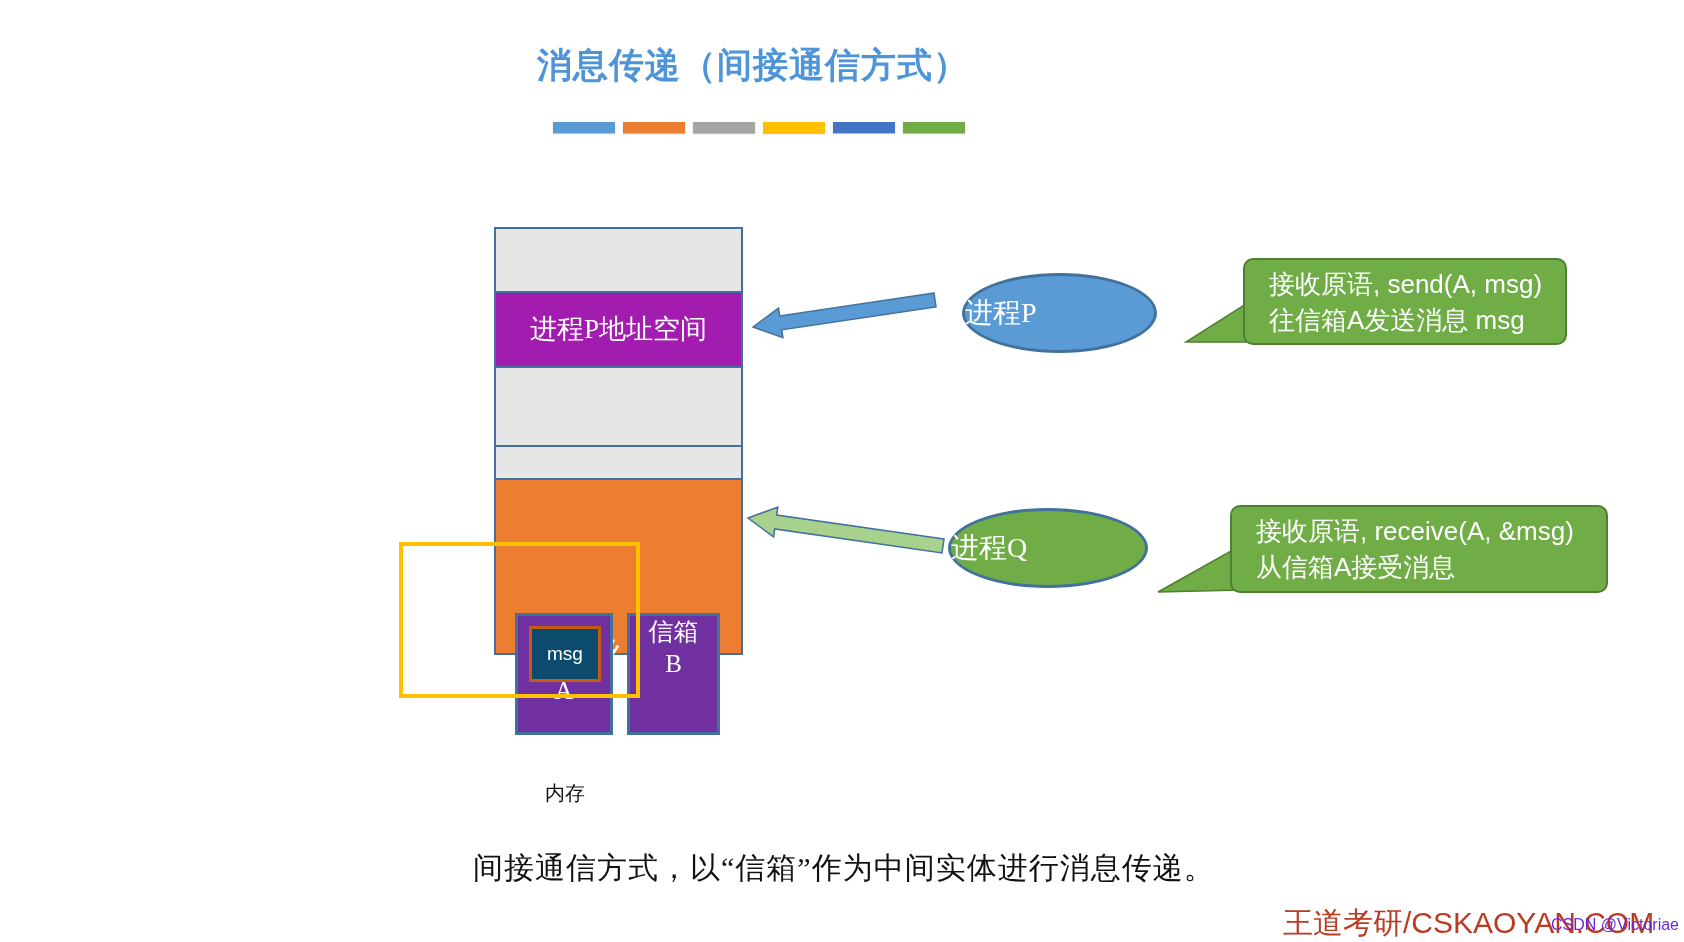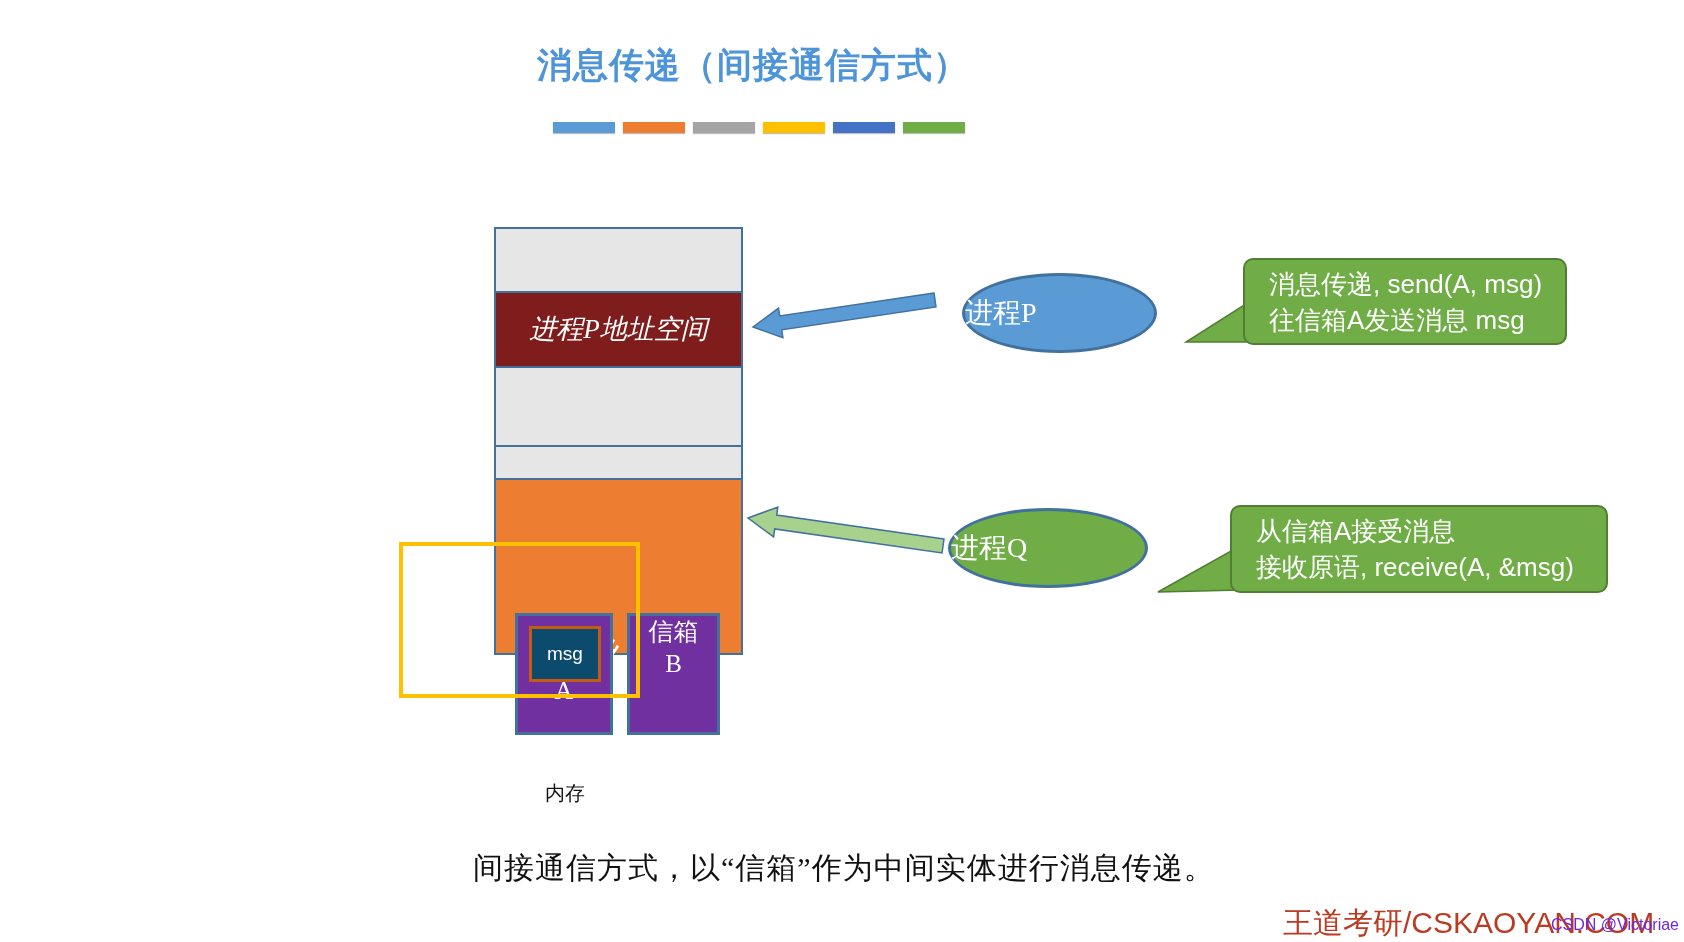--- a/index.html
+++ b/index.html
@@ -12,21 +12,21 @@
   .bars{position:absolute;left:553px;top:119px;white-space:nowrap;}
   .bar{display:inline-block;width:62px;height:11px;margin-right:8px;box-shadow:0 1px 1px rgba(0,0,0,.25);}
   .b1{background:#5B9BD5}.b2{background:#ED7D31}.b3{background:#A5A5A5}
   .b4{background:#FFC000}.b5{background:#4472C4}.b6{background:#70AD47}
 
   
   .memory{position:absolute;left:494px;top:227px;width:245px;border:2px solid #41719C;z-index:1;}
   .seg{border-bottom:2px solid #41719C;color:#fff;font-size:27px;text-align:center;}
   .seg-free{background:#E7E6E6;}
   .sf1{height:62px}
-  .seg-p{height:73px;line-height:73px;background:#7f1d1d;font-style:italic;}
+  .seg-p{height:73px;line-height:73px;background:#a21caf;}
   .sf2{height:77px}
   .seg-q{height:102px;line-height:102px;background:#70AD47;}
   .sf3{height:31px}
   .seg-mail{height:173px;background:#ED7D31;border-bottom:none;}
 
   
   .frag-strip{position:absolute;left:613px;top:613px;width:14px;height:122px;overflow:hidden;z-index:2;color:#fff;}
   .frag-top{position:absolute;left:-9px;top:20px;font-size:32px;}
   .frag-bottom{position:absolute;left:-7px;top:60px;font-size:28px;}
 
@@ -110,26 +110,26 @@
   </svg>
 
   <div class="ellipse ellipse-p">
     <span>进程P</span>
   </div>
   <div class="ellipse ellipse-q">
     <span>进程Q</span>
   </div>
 
   <div class="callout callout-send">
-    <div>消息传递, send(A, msg)</div>
+    <div>接收原语, send(A, msg)</div>
     <div>往信箱A发送消息 msg</div>
   </div>
   <div class="callout callout-receive">
+    <div>接收原语, receive(A, &amp;msg)</div>
     <div>从信箱A接受消息</div>
-    <div>接收原语, receive(A, &amp;msg)</div>
   </div>
 
   <div class="yellow-rect"></div>
 
   <div class="mem-label">内存</div>
   <div class="caption">间接通信方式，以“信箱”作为中间实体进行消息传递。</div>
   <div class="brand">王道考研/CSKAOYAN.COM</div>
   <div class="watermark">CSDN @Victoriae</div>
 
 </div>

